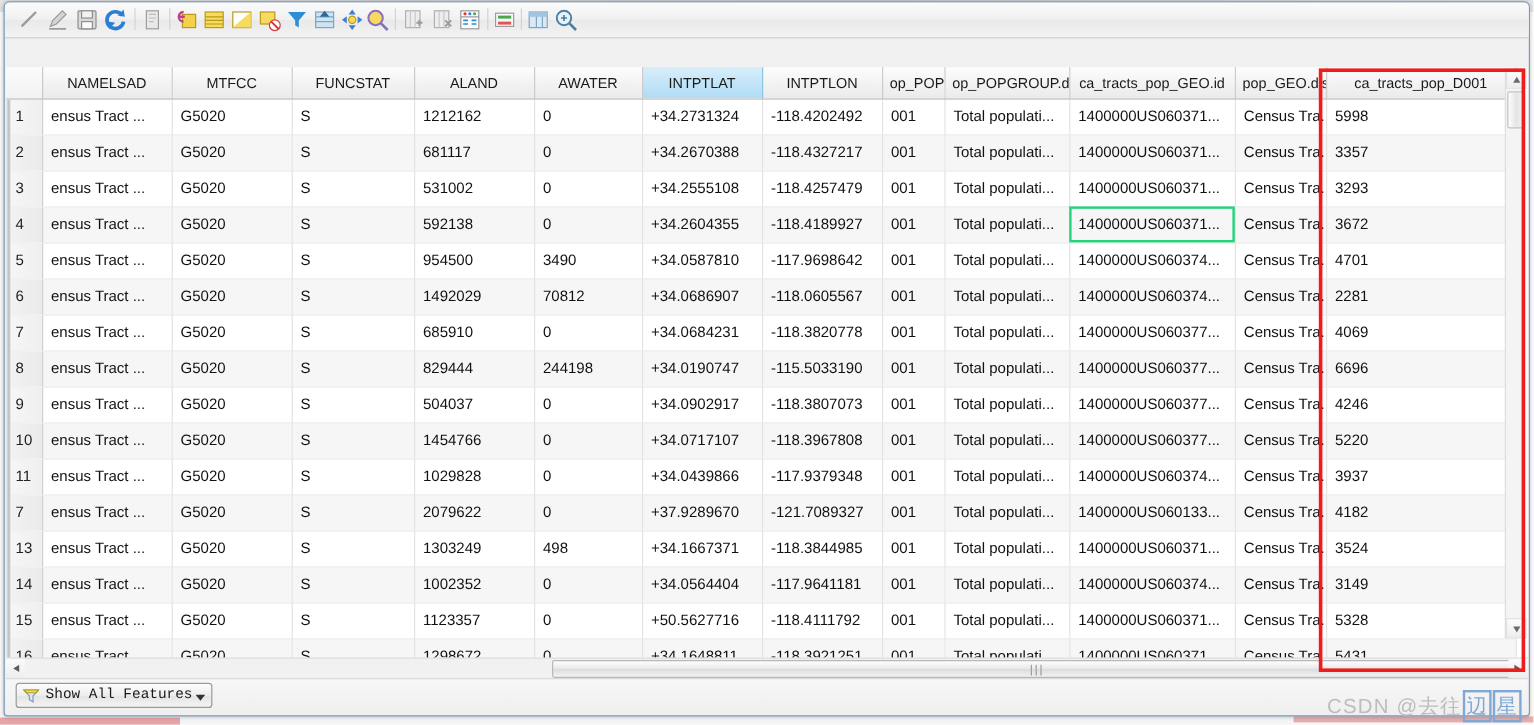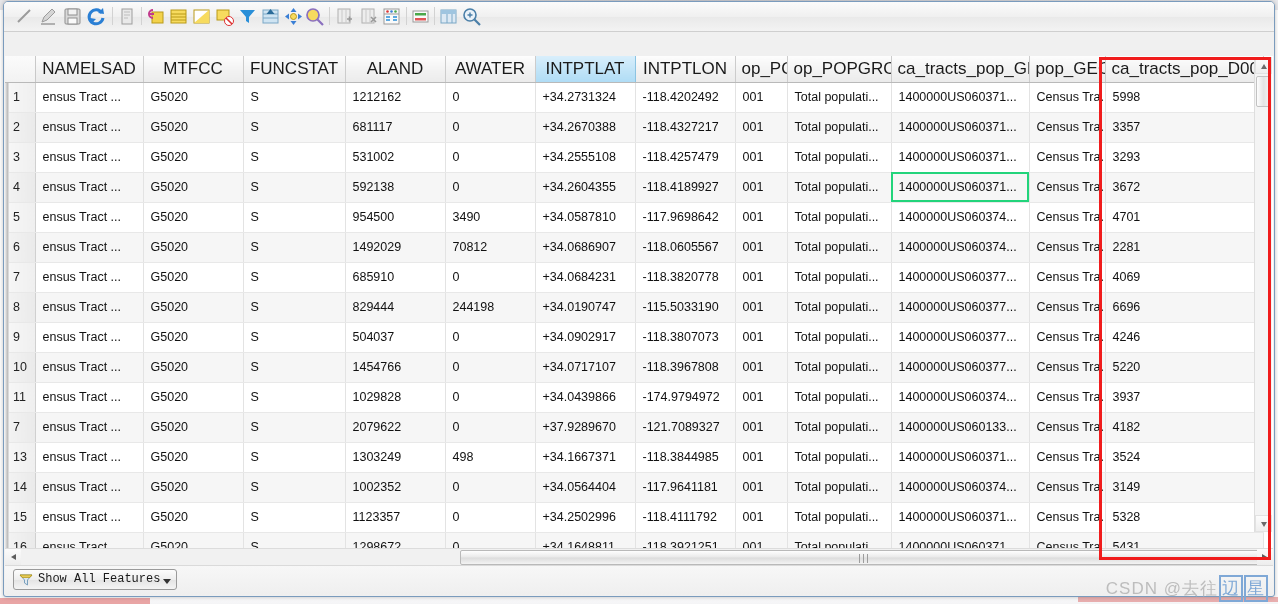--- a/index.html
+++ b/index.html
@@ -53,21 +53,21 @@
   #toolbar{height:29px;position:relative;
     background:linear-gradient(180deg,#fbfbfb,#f0f0f0 50%,#e9e9e9 51%,#f3f3f3);
     border-bottom:1px solid #cfcfcf;}
   .tbtn{position:absolute;top:4px;width:21px;height:21px;}
   .tsep{position:absolute;top:5px;width:1px;height:18px;background:#d2d2d2;}
   .tbtn svg{display:block;}
 
   
   #tablewrap{position:absolute;left:1px;top:54px;right:1px;bottom:47px;background:#fff;}
   table#grid{border-collapse:collapse;table-layout:fixed;width:1258px;font-size:12.5px;color:#111;}
-  #grid th{height:26px;font-weight:normal;font-size:17px;color:#1a1a1a;
+  #grid th{height:26px;font-weight:normal;font-size:12px;color:#1a1a1a;
     background:linear-gradient(180deg,#fdfdfd,#f2f2f2 55%,#ebebeb);
     border-right:1px solid #ccc;border-bottom:1px solid #b9b9b9;
     padding:0 6px;box-sizing:border-box;white-space:nowrap;overflow:hidden;text-align:center;}
   #grid th.sel{background:linear-gradient(180deg,#d8eefb,#bfe3f7 60%,#afdcf5);
     border-right:1px solid #8cc4e2;}
   #grid th.rowhdr{background:linear-gradient(180deg,#fbfbfb,#f2f2f2);border-right:1px solid #c9c9c9;}
   #grid td{height:30px;border-right:1px solid #e3e3e3;border-bottom:1px solid #e8e8e8;
     padding:0 7px;box-sizing:border-box;white-space:nowrap;overflow:hidden;}
   #grid tr.alt td{background:#f6f6f6;}
   #grid td.rn{background:linear-gradient(90deg,#f7f7f7,#efefef);
@@ -465,21 +465,21 @@
             <td class="num">5220</td>
           </tr>
           <tr>
             <td class="rn">11</td>
             <td>ensus Tract ...</td>
             <td>G5020</td>
             <td>S</td>
             <td class="num">1029828</td>
             <td class="num">0</td>
             <td>+34.0439866</td>
-            <td>-174.9794972</td>
+            <td>-117.9379348</td>
             <td>001</td>
             <td>Total populati...</td>
             <td>1400000US060374...</td>
             <td>Census Tra...</td>
             <td class="num">3937</td>
           </tr>
           <tr class="alt">
             <td class="rn">7</td>
             <td>ensus Tract ...</td>
             <td>G5020</td>
@@ -524,21 +524,21 @@
             <td>Census Tra...</td>
             <td class="num">3149</td>
           </tr>
           <tr>
             <td class="rn">15</td>
             <td>ensus Tract ...</td>
             <td>G5020</td>
             <td>S</td>
             <td class="num">1123357</td>
             <td class="num">0</td>
-            <td>+34.2502996</td>
+            <td>+50.5627716</td>
             <td>-118.4111792</td>
             <td>001</td>
             <td>Total populati...</td>
             <td>1400000US060371...</td>
             <td>Census Tra...</td>
             <td class="num">5328</td>
           </tr>
           <tr class="alt">
             <td class="rn">16</td>
             <td>ensus Tract ...</td>

